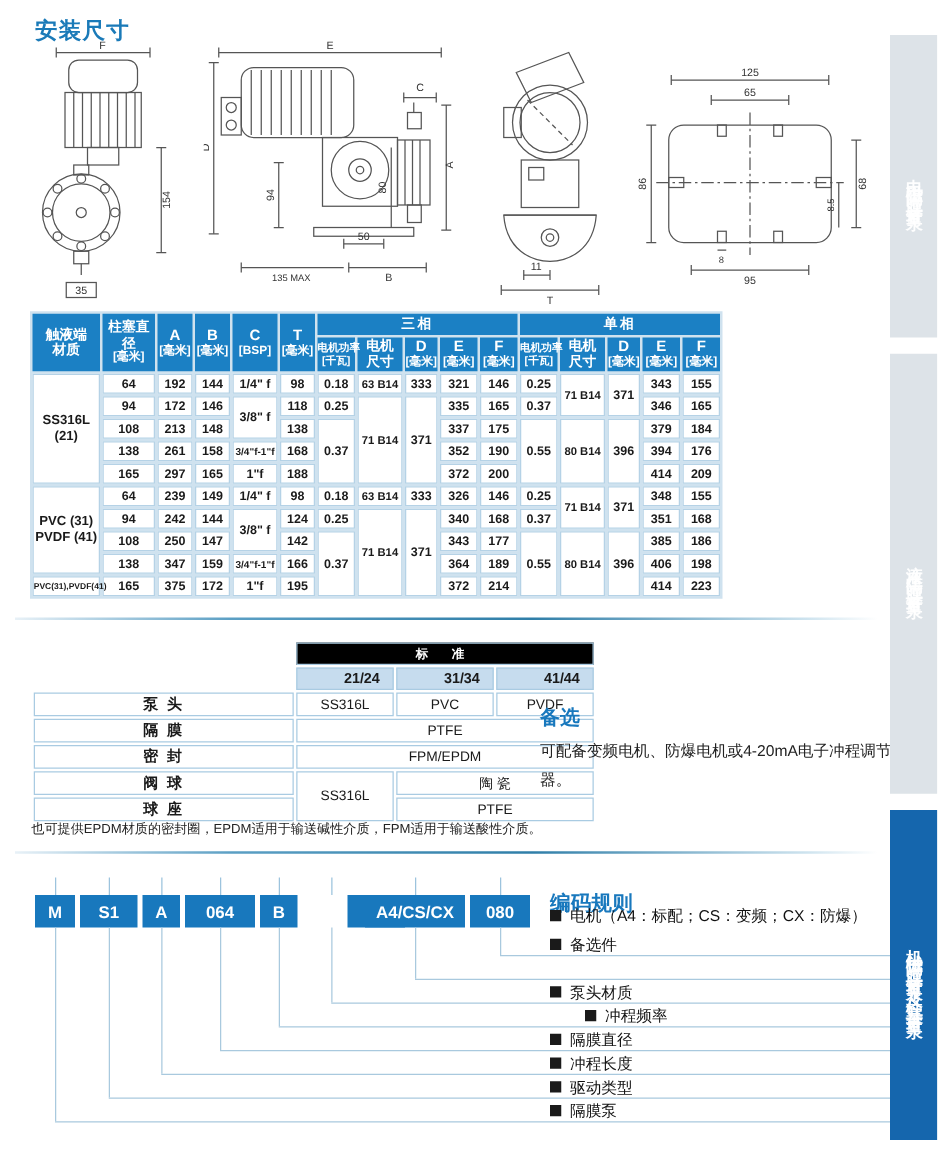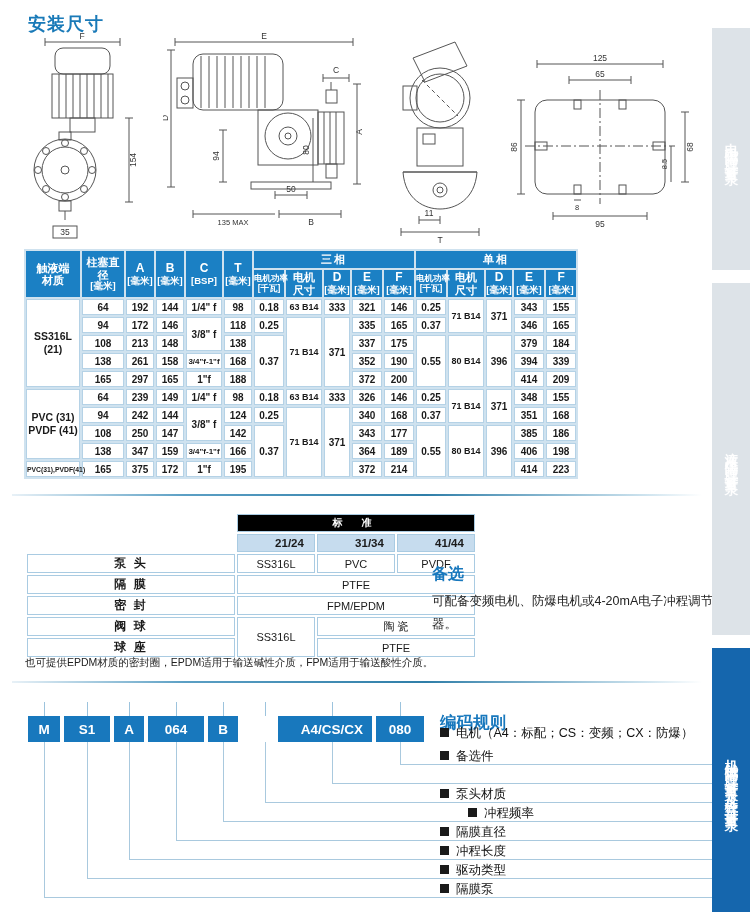--- a/index.html
+++ b/index.html
@@ -28,21 +28,21 @@
   table.dims td.mat{font-size:10.5px;line-height:1.25;}
   table.dims td.mat-sm{font-size:6.8px;}
 
   
   table.std{position:absolute;left:25px;top:512px;width:452px;table-layout:fixed;
             border-collapse:separate;border-spacing:2px;font-size:11px;}
   table.std td,table.std th{border:1px solid #a9cbe2;box-sizing:border-box;background:#fff;
             text-align:center;height:18px;padding:0;color:#1a1a1a;}
   table.std th.hd{background:#000000;color:#fff;font-size:10px;letter-spacing:8px;font-weight:bold;height:16px;}
   table.std td.sub{background:#c6dcee;font-weight:bold;font-size:11.5px;padding-left:27px;}
-  table.std td.lab{font-weight:bold;font-size:12px;letter-spacing:2px;}
+  table.std td.lab{font-weight:bold;font-size:12px;letter-spacing:2px;font-family:Liberation Serif, serif;}
   table.std td.blank{border:none;background:transparent;}
   .std-note{position:absolute;left:25px;top:656px;font-size:10.5px;color:#222;}
 
   
   .opt-title{position:absolute;left:432px;top:564px;font-size:16px;font-weight:bold;color:#1878bd;}
   .opt-body{position:absolute;left:432px;top:590px;width:300px;font-size:12.5px;line-height:1.85;color:#222;}
 
   
   .hr{position:absolute;left:12px;width:690px;height:2px;
       background:linear-gradient(90deg,#e8f1f7,#5b9fc4 25%,#2f7ea8 60%,#cfe4ef 92%,rgba(255,255,255,0));}
@@ -387,21 +387,21 @@
     </tr>
     <tr>
       <td>138</td>
           <td>261</td>
       <td>158</td>
           <td class="sm">3/4"f-1"f</td>
       <td>168</td>
       <td>352</td>
           <td>190</td>
       <td>394</td>
-          <td>339</td>
+          <td>176</td>
     </tr>
     <tr>
       <td>165</td>
           <td>297</td>
       <td>165</td>
           <td>1"f</td>
       <td>188</td>
       <td>372</td>
           <td>200</td>
       <td>414</td>

